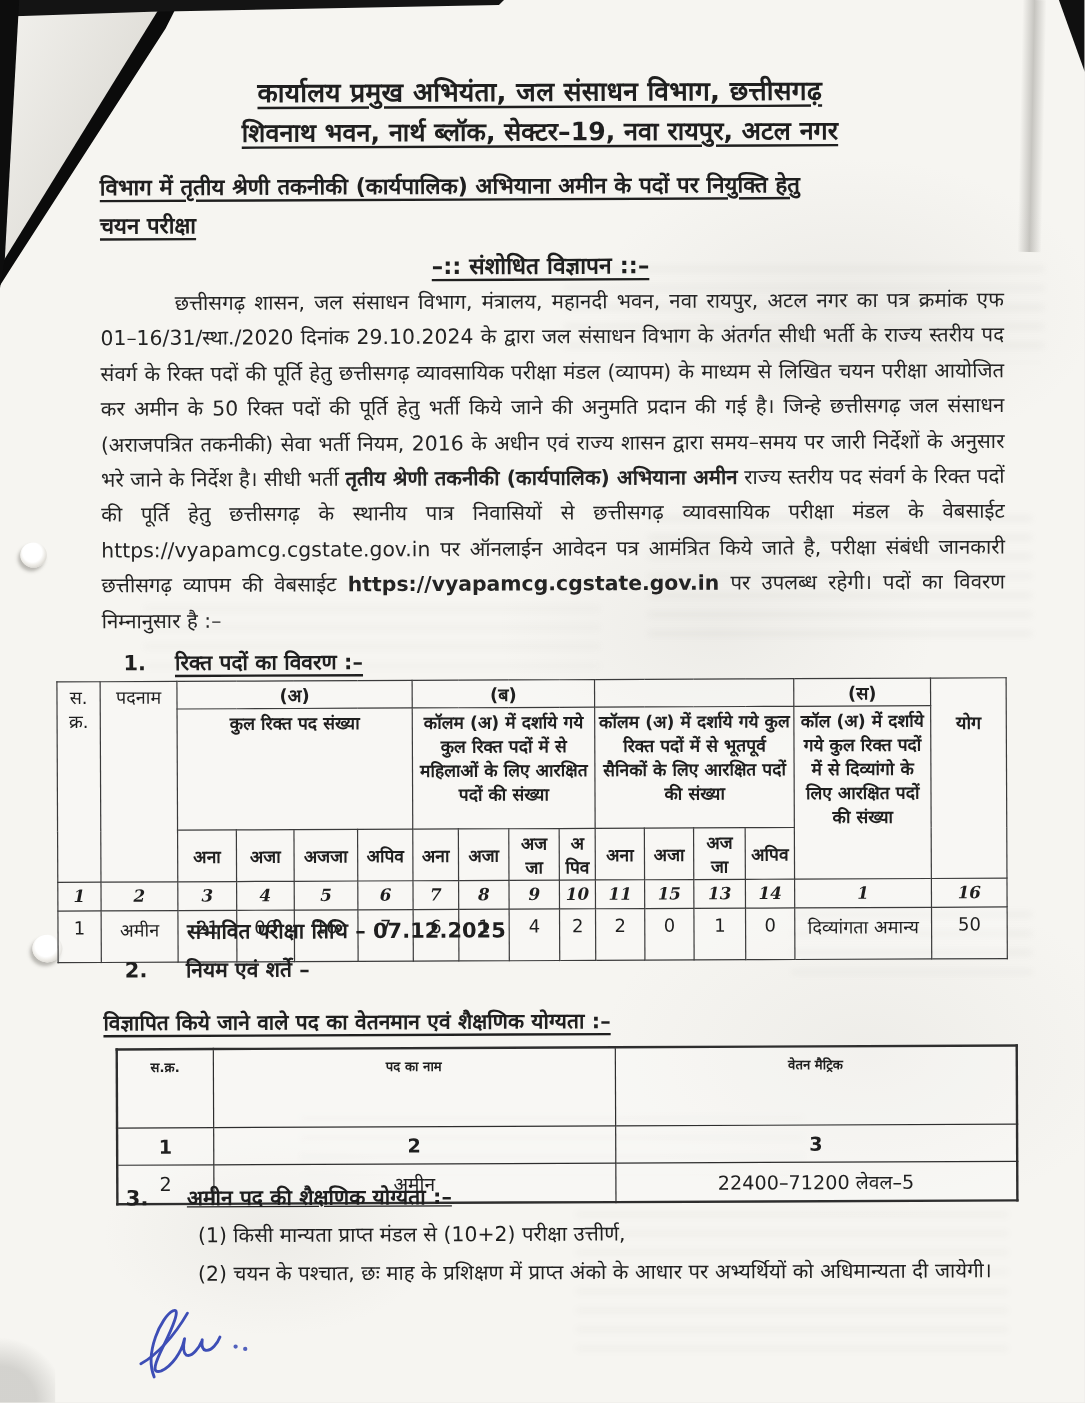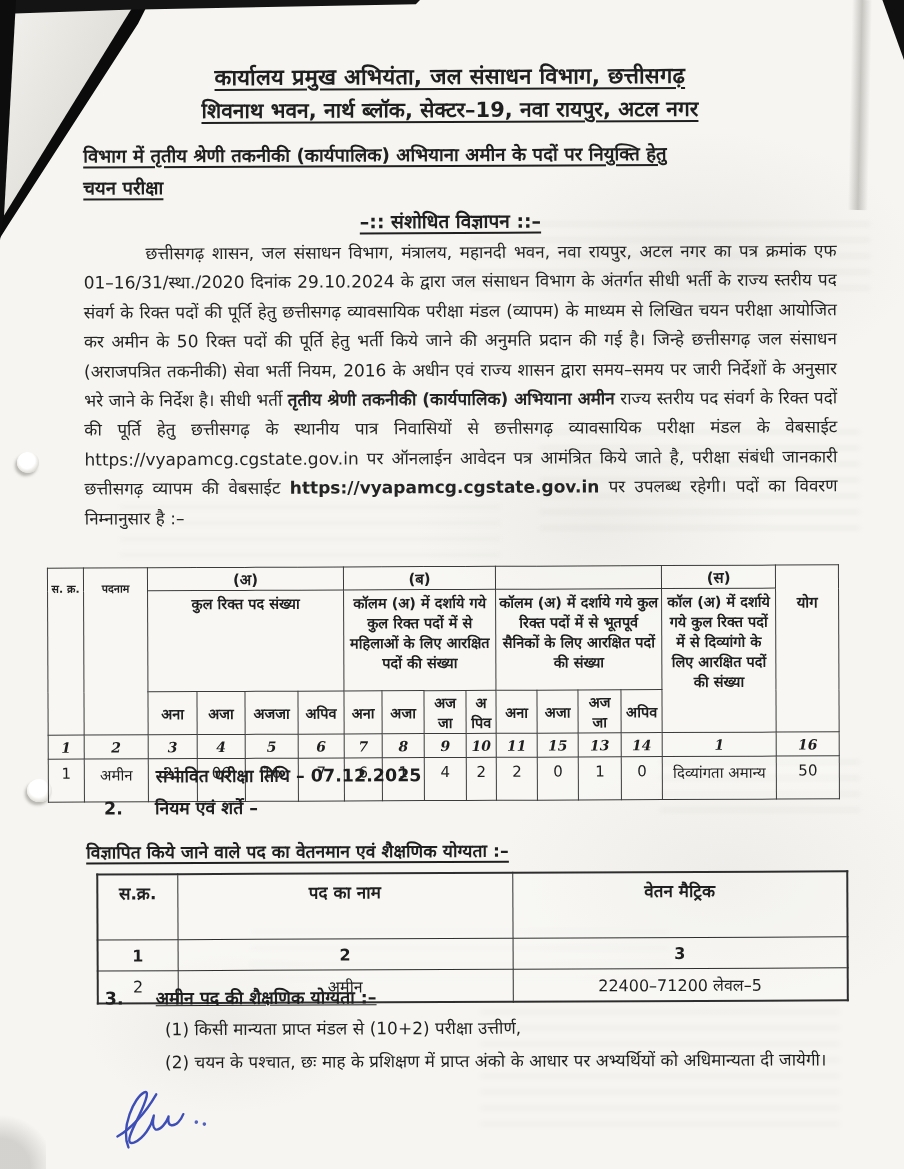--- a/index.html
+++ b/index.html
@@ -33,26 +33,26 @@
   table{border-collapse:collapse;table-layout:fixed;background:rgba(255,255,255,.25);}
   .t1{position:absolute;top:566px;left:47px;width:791px;font-size:14.5px;}
   .t1 td{border:1px solid #3b3b3b;text-align:center;padding:1px 3px;vertical-align:top;
          overflow:hidden;word-wrap:break-word;}
   .t1 .letter{font-weight:bold;height:20px;vertical-align:middle;font-size:15px;}
   .t1 .desc{font-weight:bold;height:96px;font-size:14.5px;line-height:1.38;padding-top:3px;}
   .t1 .sub{font-weight:bold;height:21px;vertical-align:middle;font-size:14.5px;}
   .t1 .num{height:21px;vertical-align:middle;font-family:"DejaVu Serif","Liberation Serif",serif;
            font-style:italic;font-weight:bold;font-size:14px;}
   .t1 .data{height:36px;vertical-align:top;padding-top:5px;font-size:15px;}
-  .t1 .corner{font-weight:bold;vertical-align:top;padding-top:12px;font-size:11px;}
+  .t1 .corner{font-weight:normal;vertical-align:top;padding-top:2px;font-size:15px;}
   .t1 .total{font-weight:bold;vertical-align:top;padding-top:26px;font-size:15px;}
 
   .t2{position:absolute;top:872px;left:95px;width:750px;font-size:16px;border:2px solid #2e2e2e;}
   .t2 td{border:1.5px solid #2e2e2e;text-align:center;padding:2px 4px;}
-  .t2 .h{height:56px;vertical-align:top;font-weight:bold;padding-top:6px;font-size:17px;}
+  .t2 .h{height:56px;vertical-align:top;font-weight:bold;padding-top:6px;font-size:11px;}
   .t2 .n{height:26px;vertical-align:middle;font-weight:bold;}
   .t2 .d{height:27px;vertical-align:middle;}
 
   .ghost{position:absolute;filter:blur(2.5px);opacity:.5;pointer-events:none;
          background:repeating-linear-gradient(180deg, rgba(140,140,134,.16) 0 4px, transparent 4px 16px);}
 
   .hole{position:absolute;border-radius:50%;
         background:radial-gradient(circle at 45% 40%, #ffffff 0 46%, #eceae5 62%, #d4d2cc 78%, rgba(170,168,162,0) 100%);
         box-shadow:-2px 3px 3px rgba(110,108,102,.45);}
 
@@ -100,20 +100,24 @@
     <div class="abs center hdr1"><span class="b u">कार्यालय प्रमुख अभियंता, जल संसाधन विभाग, छत्तीसगढ़</span></div>
     <div class="abs center hdr2"><span class="b u">शिवनाथ भवन, नार्थ ब्लॉक, सेक्टर–19, नवा रायपुर, अटल नगर</span></div>
 
     <div class="abs subj" style="top:141px;"><span class="b u">विभाग में तृतीय श्रेणी तकनीकी (कार्यपालिक) अभियाना अमीन के पदों पर नियुक्ति हेतु</span></div>
     <div class="abs subj" style="top:173px;"><span class="b u">चयन परीक्षा</span></div>
 
     <div class="abs center notice"><span class="b u">–:: संशोधित विज्ञापन ::–</span></div>
 
     <div class="abs para"><span>छत्तीसगढ़ शासन, जल संसाधन विभाग, मंत्रालय, महानदी भवन, नवा रायपुर, अटल नगर का पत्र क्रमांक एफ 01–16/31/स्था./2020 दिनांक 29.10.2024 के द्वारा जल संसाधन विभाग के अंतर्गत सीधी भर्ती के राज्य स्तरीय पद संवर्ग के रिक्त पदों की पूर्ति हेतु छत्तीसगढ़ व्यावसायिक परीक्षा मंडल (व्यापम) के माध्यम से लिखित चयन परीक्षा आयोजित कर अमीन के 50 रिक्त पदों की पूर्ति हेतु भर्ती किये जाने की अनुमति प्रदान की गई है। जिन्हे छत्तीसगढ़ जल संसाधन (अराजपत्रित तकनीकी) सेवा भर्ती नियम, 2016 के अधीन एवं राज्य शासन द्वारा समय–समय पर जारी निर्देशों के अनुसार भरे जाने के निर्देश है। सीधी भर्ती </span><span class="b">तृतीय श्रेणी तकनीकी (कार्यपालिक) अभियाना अमीन</span><span> राज्य स्तरीय पद संवर्ग के रिक्त पदों की पूर्ति हेतु छत्तीसगढ़ के स्थानीय पात्र निवासियों से छत्तीसगढ़ व्यावसायिक परीक्षा मंडल के वेबसाईट </span><span>https://vyapamcg.cgstate.gov.in</span><span> पर ऑनलाईन आवेदन पत्र आमंत्रित किये जाते है, परीक्षा संबंधी जानकारी छत्तीसगढ़ व्यापम की वेबसाईट </span><span class="b">https://vyapamcg.cgstate.gov.in</span><span> पर उपलब्ध रहेगी। पदों का विवरण निम्नानुसार है :–</span></div>
 
+    <div class="abs secline" style="top:538px;left:103px;">
+      <span>1.</span>
+      <span class="u" style="margin-left:18px;">रिक्त पदों का विवरण :–</span>
+    </div>
 
     <table class="t1">
       <colgroup>
         <col style="width:36px">
           <col style="width:64px">
         <col style="width:49px">
           <col style="width:48px">
           <col style="width:53px">
           <col style="width:46px">
         <col style="width:38px">

